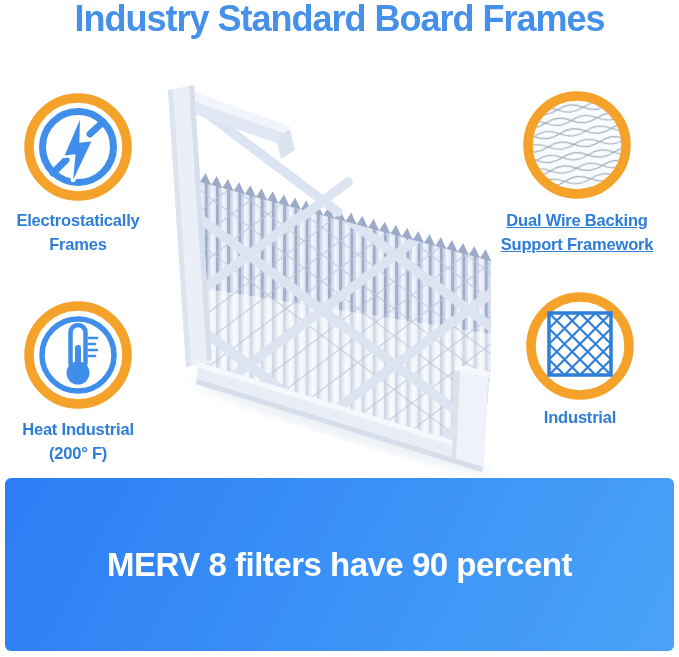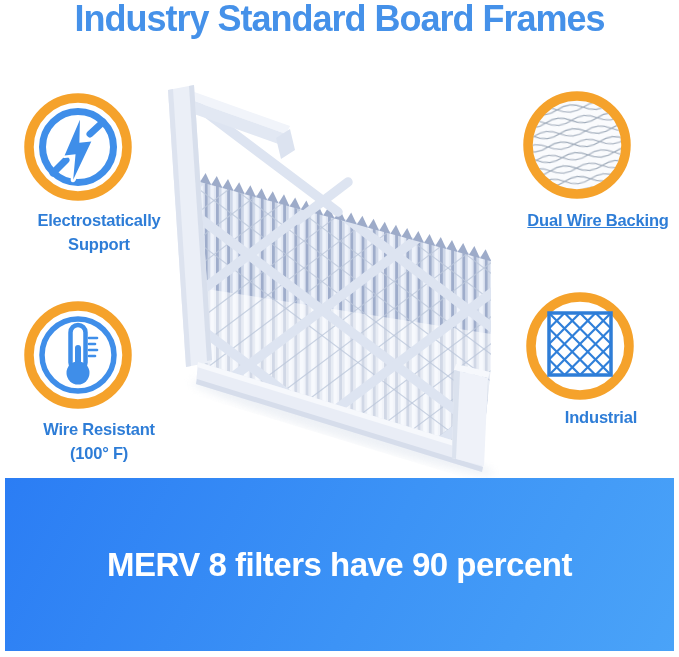--- a/index.html
+++ b/index.html
@@ -21,26 +21,26 @@
   .page-title{
     position:absolute;top:-2px;left:0;width:679px;text-align:center;
     font-size:36px;font-weight:700;letter-spacing:-1px;
     color:var(--title-blue,#4591e9);
   }
   .feature{position:absolute;}
   .icon-badge{position:absolute;width:110px;height:110px;}
   .icon-badge svg{display:block;width:110px;height:110px;}
   .feature-label{
     position:absolute;text-align:center;font-weight:700;font-size:16.5px;
-    line-height:24px;letter-spacing:-0.2px;color:var(--label-blue,#2e7dd7);margin-left:21px;
+    line-height:24px;letter-spacing:-0.2px;color:var(--label-blue,#2e7dd7);
   }
   .filter-illustration{position:absolute;left:160px;top:76px;width:340px;height:410px;}
   .filter-illustration svg{display:block;width:340px;height:410px;}
   .banner{
-    position:absolute;left:5px;top:478px;width:669px;height:173px;border-radius:0;
+    position:absolute;left:5px;top:478px;width:669px;height:173px;border-radius:6px;
     background:linear-gradient(118deg,var(--banner-grad-start,#2b7df4) 0%,#3c93f6 55%,var(--banner-grad-end,#4aa3f8) 100%);
     display:flex;flex-direction:column;justify-content:center;align-items:center;
   }
   .banner-line{
     text-align:center;color:var(--banner-text,#fff);
     font-size:33px;font-weight:700;line-height:46px;letter-spacing:-0.5px;
   }
 </style>
 </head>
 <body>
@@ -52,21 +52,21 @@
     <svg viewBox="0 0 110 110" aria-hidden="true">
       <circle cx="55" cy="55" r="49" fill="#ffffff" stroke="var(--accent-orange,#f5a22b)" stroke-width="9.5"></circle>
       <circle cx="55" cy="55" r="35.5" fill="none" stroke="var(--icon-blue,#3f8ee9)" stroke-width="7"></circle>
       <line x1="30" y1="81" x2="43" y2="68" stroke="var(--icon-blue,#3f8ee9)" stroke-width="7" stroke-linecap="round"></line>
       <line x1="67" y1="42" x2="80" y2="30" stroke="var(--icon-blue,#3f8ee9)" stroke-width="7" stroke-linecap="round"></line>
       <path d="M60,28 L41,62 L52,62 L47,87 L69,51 L57,51 Z" fill="var(--icon-blue,#3f8ee9)" stroke="#ffffff" stroke-width="5" paint-order="stroke" stroke-linejoin="round" transform="rotate(-6 55 57)"></path>
     </svg>
   </div>
   <div class="feature-label" style="left:0;top:208px;width:156px;">
     <div>Electrostatically</div>
-    <div>Support</div>
+    <div>Frames</div>
   </div>
 </div>
 
 <div class="feature">
   <div class="icon-badge" style="left:522px;top:90px;">
     <svg viewBox="0 0 110 110" aria-hidden="true">
       <defs>
         <pattern id="meshPat" width="52" height="24" patternUnits="userSpaceOnUse">
           <path d="M-26,6 C-17,1 -9,1 0,6 C9,11 17,11 26,6 C35,1 43,1 52,6 C61,11 69,11 78,6" fill="none" stroke="#9fabba" stroke-width="1.3"></path>
           <path d="M-26,6 C-17,11 -9,11 0,6 C9,1 17,1 26,6 C35,11 43,11 52,6 C61,1 69,1 78,6" fill="none" stroke="#aab4c2" stroke-width="1.2"></path>
@@ -79,40 +79,41 @@
       </defs>
       <circle cx="55" cy="55" r="45" fill="#fafbfd"></circle>
       <g clip-path="url(#meshClip)">
         <rect x="-20" y="-20" width="150" height="150" fill="url(#meshPat)" transform="rotate(-6 55 55)"></rect>
       </g>
       <circle cx="55" cy="55" r="49" fill="none" stroke="var(--accent-orange,#f5a22b)" stroke-width="9.5"></circle>
     </svg>
   </div>
   <div class="feature-label" style="left:487px;top:208px;width:180px;text-decoration:underline;">
     <div>Dual Wire Backing</div>
+    <div>Support Framework</div>
   </div>
 </div>
 
 <div class="feature">
   <div class="icon-badge" style="left:23px;top:300px;">
     <svg viewBox="0 0 110 110" aria-hidden="true">
       <circle cx="55" cy="55" r="49" fill="#ffffff" stroke="var(--accent-orange,#f5a22b)" stroke-width="9.5"></circle>
       <circle cx="55" cy="55" r="36" fill="#ffffff" stroke="var(--icon-blue,#3f8ee9)" stroke-width="5.5"></circle>
       <rect x="47.5" y="25" width="15" height="45" rx="7.5" fill="#ffffff" stroke="var(--icon-blue,#3f8ee9)" stroke-width="4.5"></rect>
       <line x1="55" y1="48" x2="55" y2="66" stroke="var(--icon-blue,#3f8ee9)" stroke-width="6" stroke-linecap="round"></line>
       <circle cx="55" cy="73" r="11.5" fill="var(--icon-blue,#3f8ee9)"></circle>
       <line x1="66" y1="38" x2="74" y2="38" stroke="var(--icon-blue,#3f8ee9)" stroke-width="2.6" stroke-linecap="round"></line>
       <line x1="66" y1="44" x2="72" y2="44" stroke="var(--icon-blue,#3f8ee9)" stroke-width="2.6" stroke-linecap="round"></line>
       <line x1="66" y1="50" x2="74" y2="50" stroke="var(--icon-blue,#3f8ee9)" stroke-width="2.6" stroke-linecap="round"></line>
       <line x1="66" y1="56" x2="72" y2="56" stroke="var(--icon-blue,#3f8ee9)" stroke-width="2.6" stroke-linecap="round"></line>
     </svg>
   </div>
   <div class="feature-label" style="left:0;top:417px;width:156px;">
-    <div>Wire Resistant</div>
-    <div>(100° F)</div>
+    <div>Heat Industrial</div>
+    <div>(200° F)</div>
   </div>
 </div>
 
 <div class="feature">
   <div class="icon-badge" style="left:525px;top:291px;">
     <svg viewBox="0 0 110 110" aria-hidden="true">
       <defs>
           <clipPath id="gridClip">
             <rect x="24" y="22" width="62" height="62"></rect>
           </clipPath>

